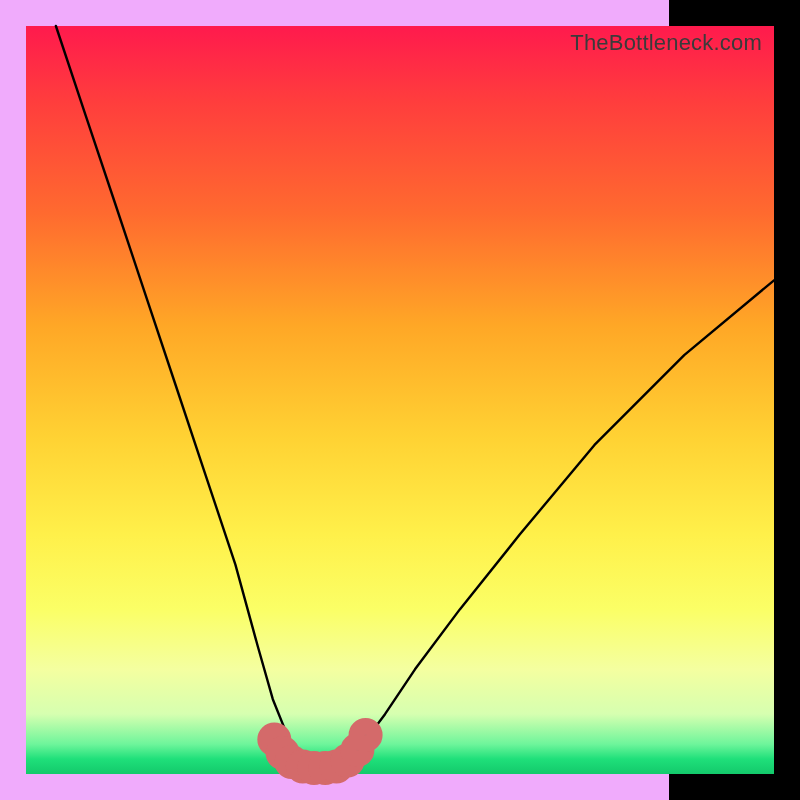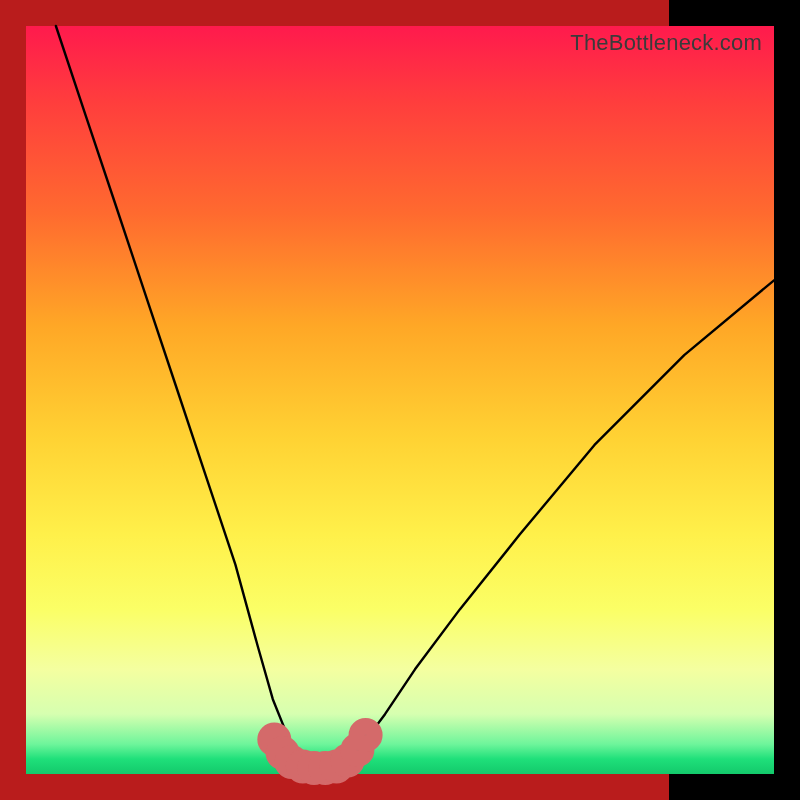--- a/index.html
+++ b/index.html
@@ -8,21 +8,21 @@
     width: 800px;
     height: 800px;
     background: #000;
     overflow: hidden;
     font-family: Arial, Helvetica, sans-serif;
   }
   .frame {
     position: relative;
     width: 669px;
     height: 800px;
-    background: #b91c1c;
+    background: #f0abfc;
   }
   .plot-area {
     position: absolute;
     left: 26px;
     top: 26px;
     width: 748px;
     height: 748px;
     
     background: linear-gradient(
       to bottom,

